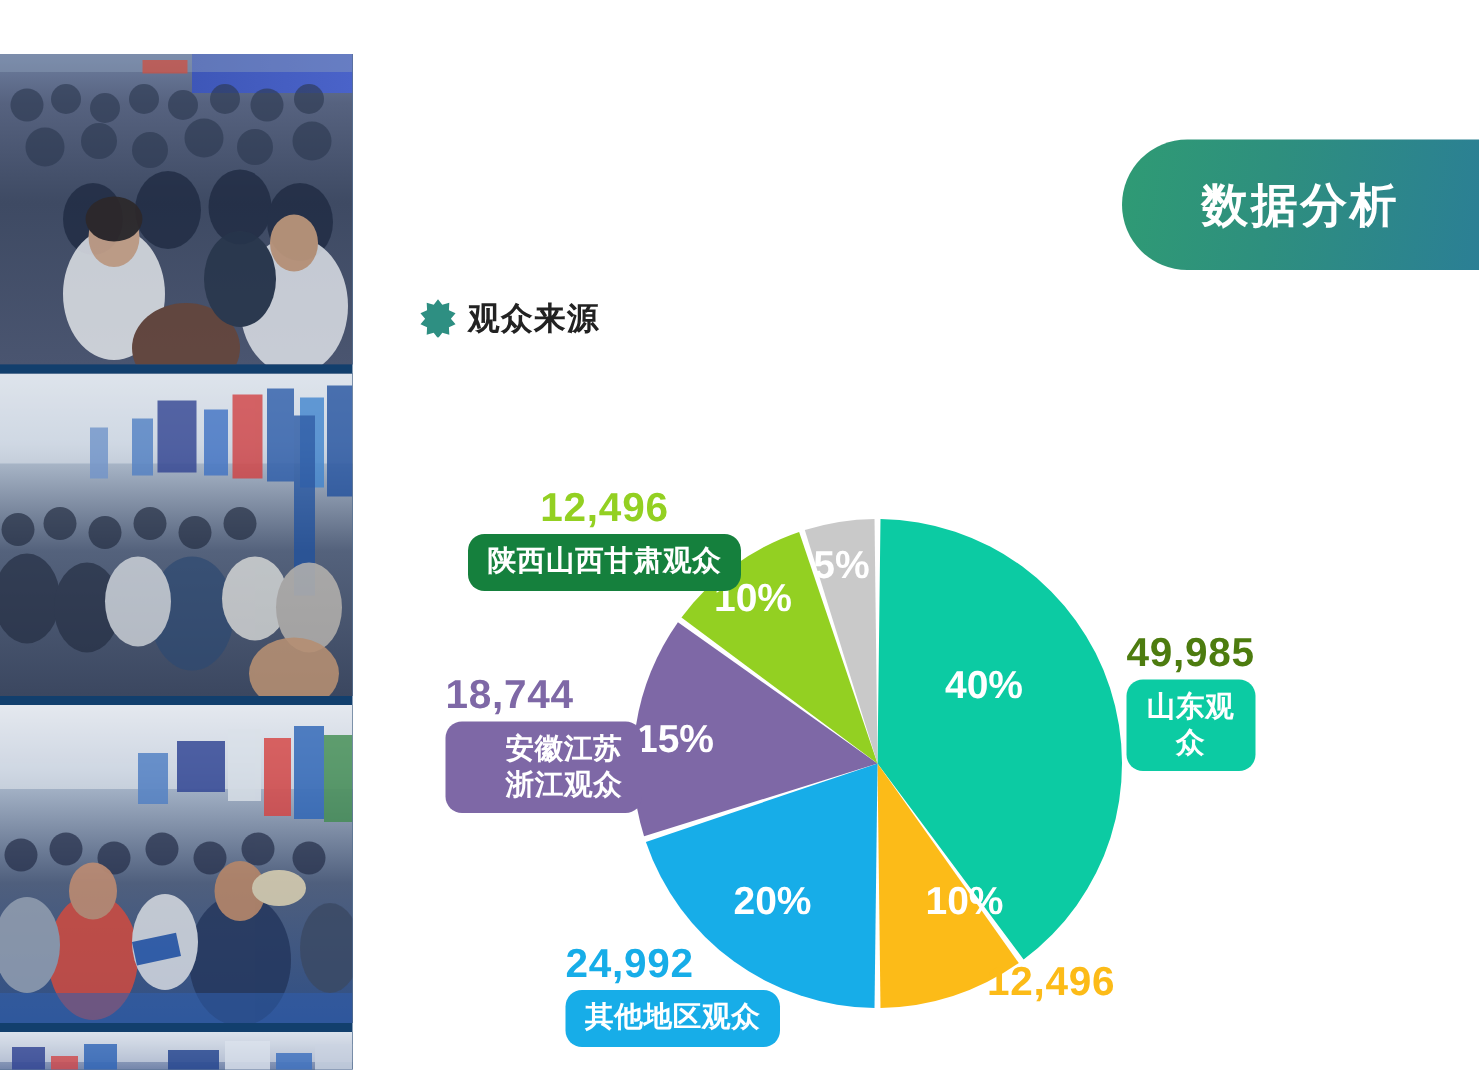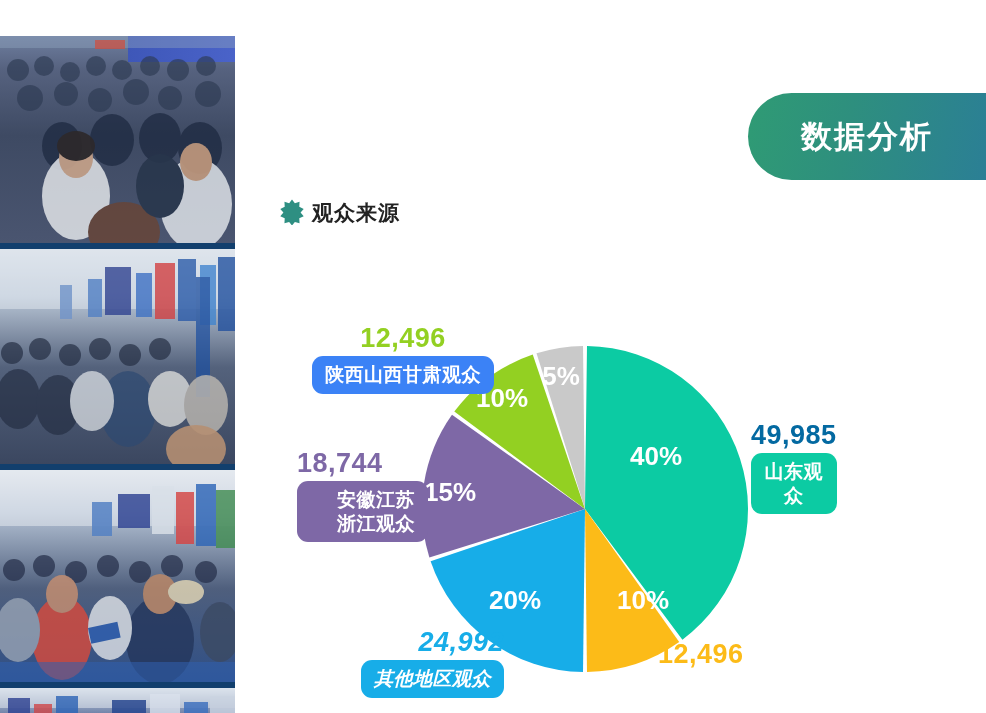--- a/index.html
+++ b/index.html
@@ -106,36 +106,36 @@
     line-height: 1.22; text-align: center; white-space: pre-line;
     letter-spacing: 0.5px;
   }
 
   .c-other  { left: 504px; top: 232px; align-items: center; }
   .c-other .value { color: #b6b6b6; }
   .c-other .badge { background: #b6b6b6; margin-top: 4px; }
 
   .c-sxg    { left: 312px; top: 288px; align-items: center; }
   .c-sxg .value { color: #93d022; }
-  .c-sxg .badge { background: #3b82f6; margin-top: 4px; }
+  .c-sxg .badge { background: #15803d; margin-top: 4px; }
 
   .c-ajz    { left: 297px; top: 413px; }
   .c-ajz .value { color: #7e68a6; }
   .c-ajz .badge { background: #7e68a6; margin-top: 4px; padding-left: 40px; }
 
-  .c-hnhb   { left: 361px; top: 592px; align-items: flex-end; font-style: italic; }
+  .c-hnhb   { left: 377px; top: 592px; align-items: flex-start; }
   .c-hnhb .value { color: #17ade8; }
   .c-hnhb .badge { background: #17ade8; margin-top: 4px; }
 
   .c-ds     { left: 658px; top: 604px; align-items: center; }
   .c-ds .value { color: #fcbb18; }
   .c-ds .badge { background: #fcbb18; margin-top: 4px; }
 
   .c-sd     { left: 751px; top: 385px; align-items: center; }
-  .c-sd .value { color: #0369a1; }
+  .c-sd .value { color: #4d7c0f; }
   .c-sd .badge { background: #0ccba3; margin-top: 4px; text-align: center; }
 </style>
 </head>
 <body>
 
 <div id="root">
 
   <div class="photo-strip">
 
     <div class="photo p1">

